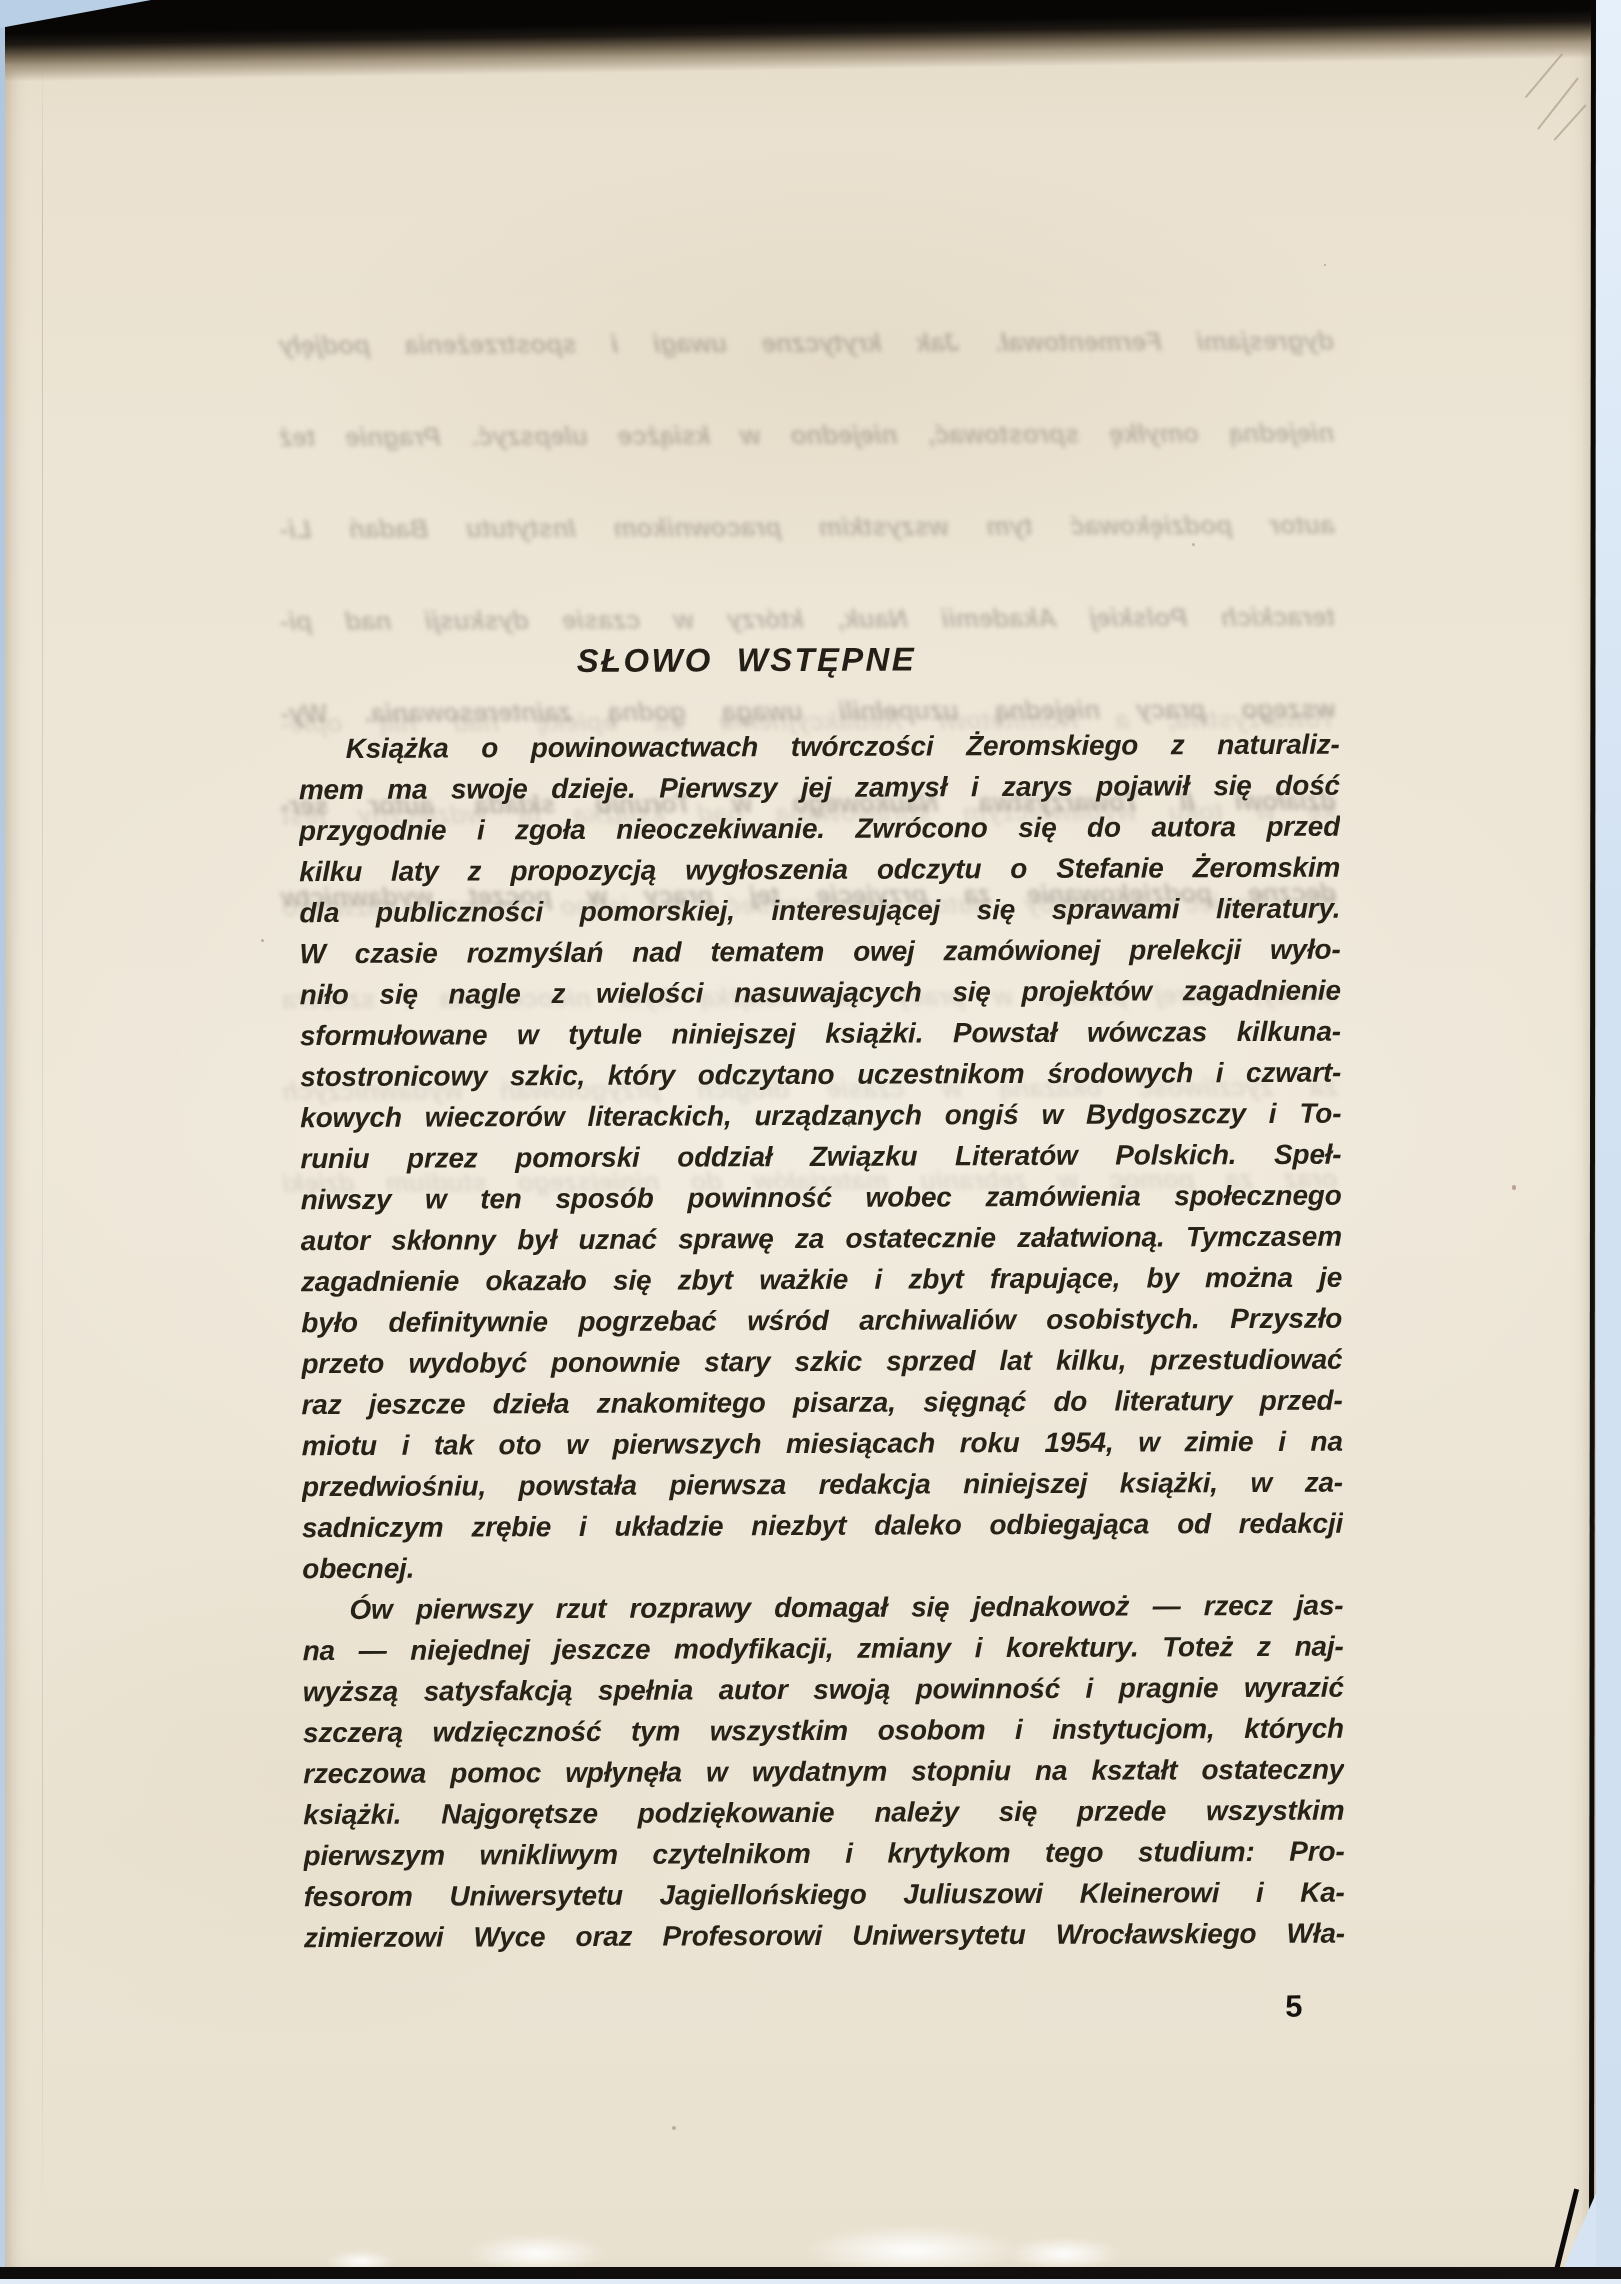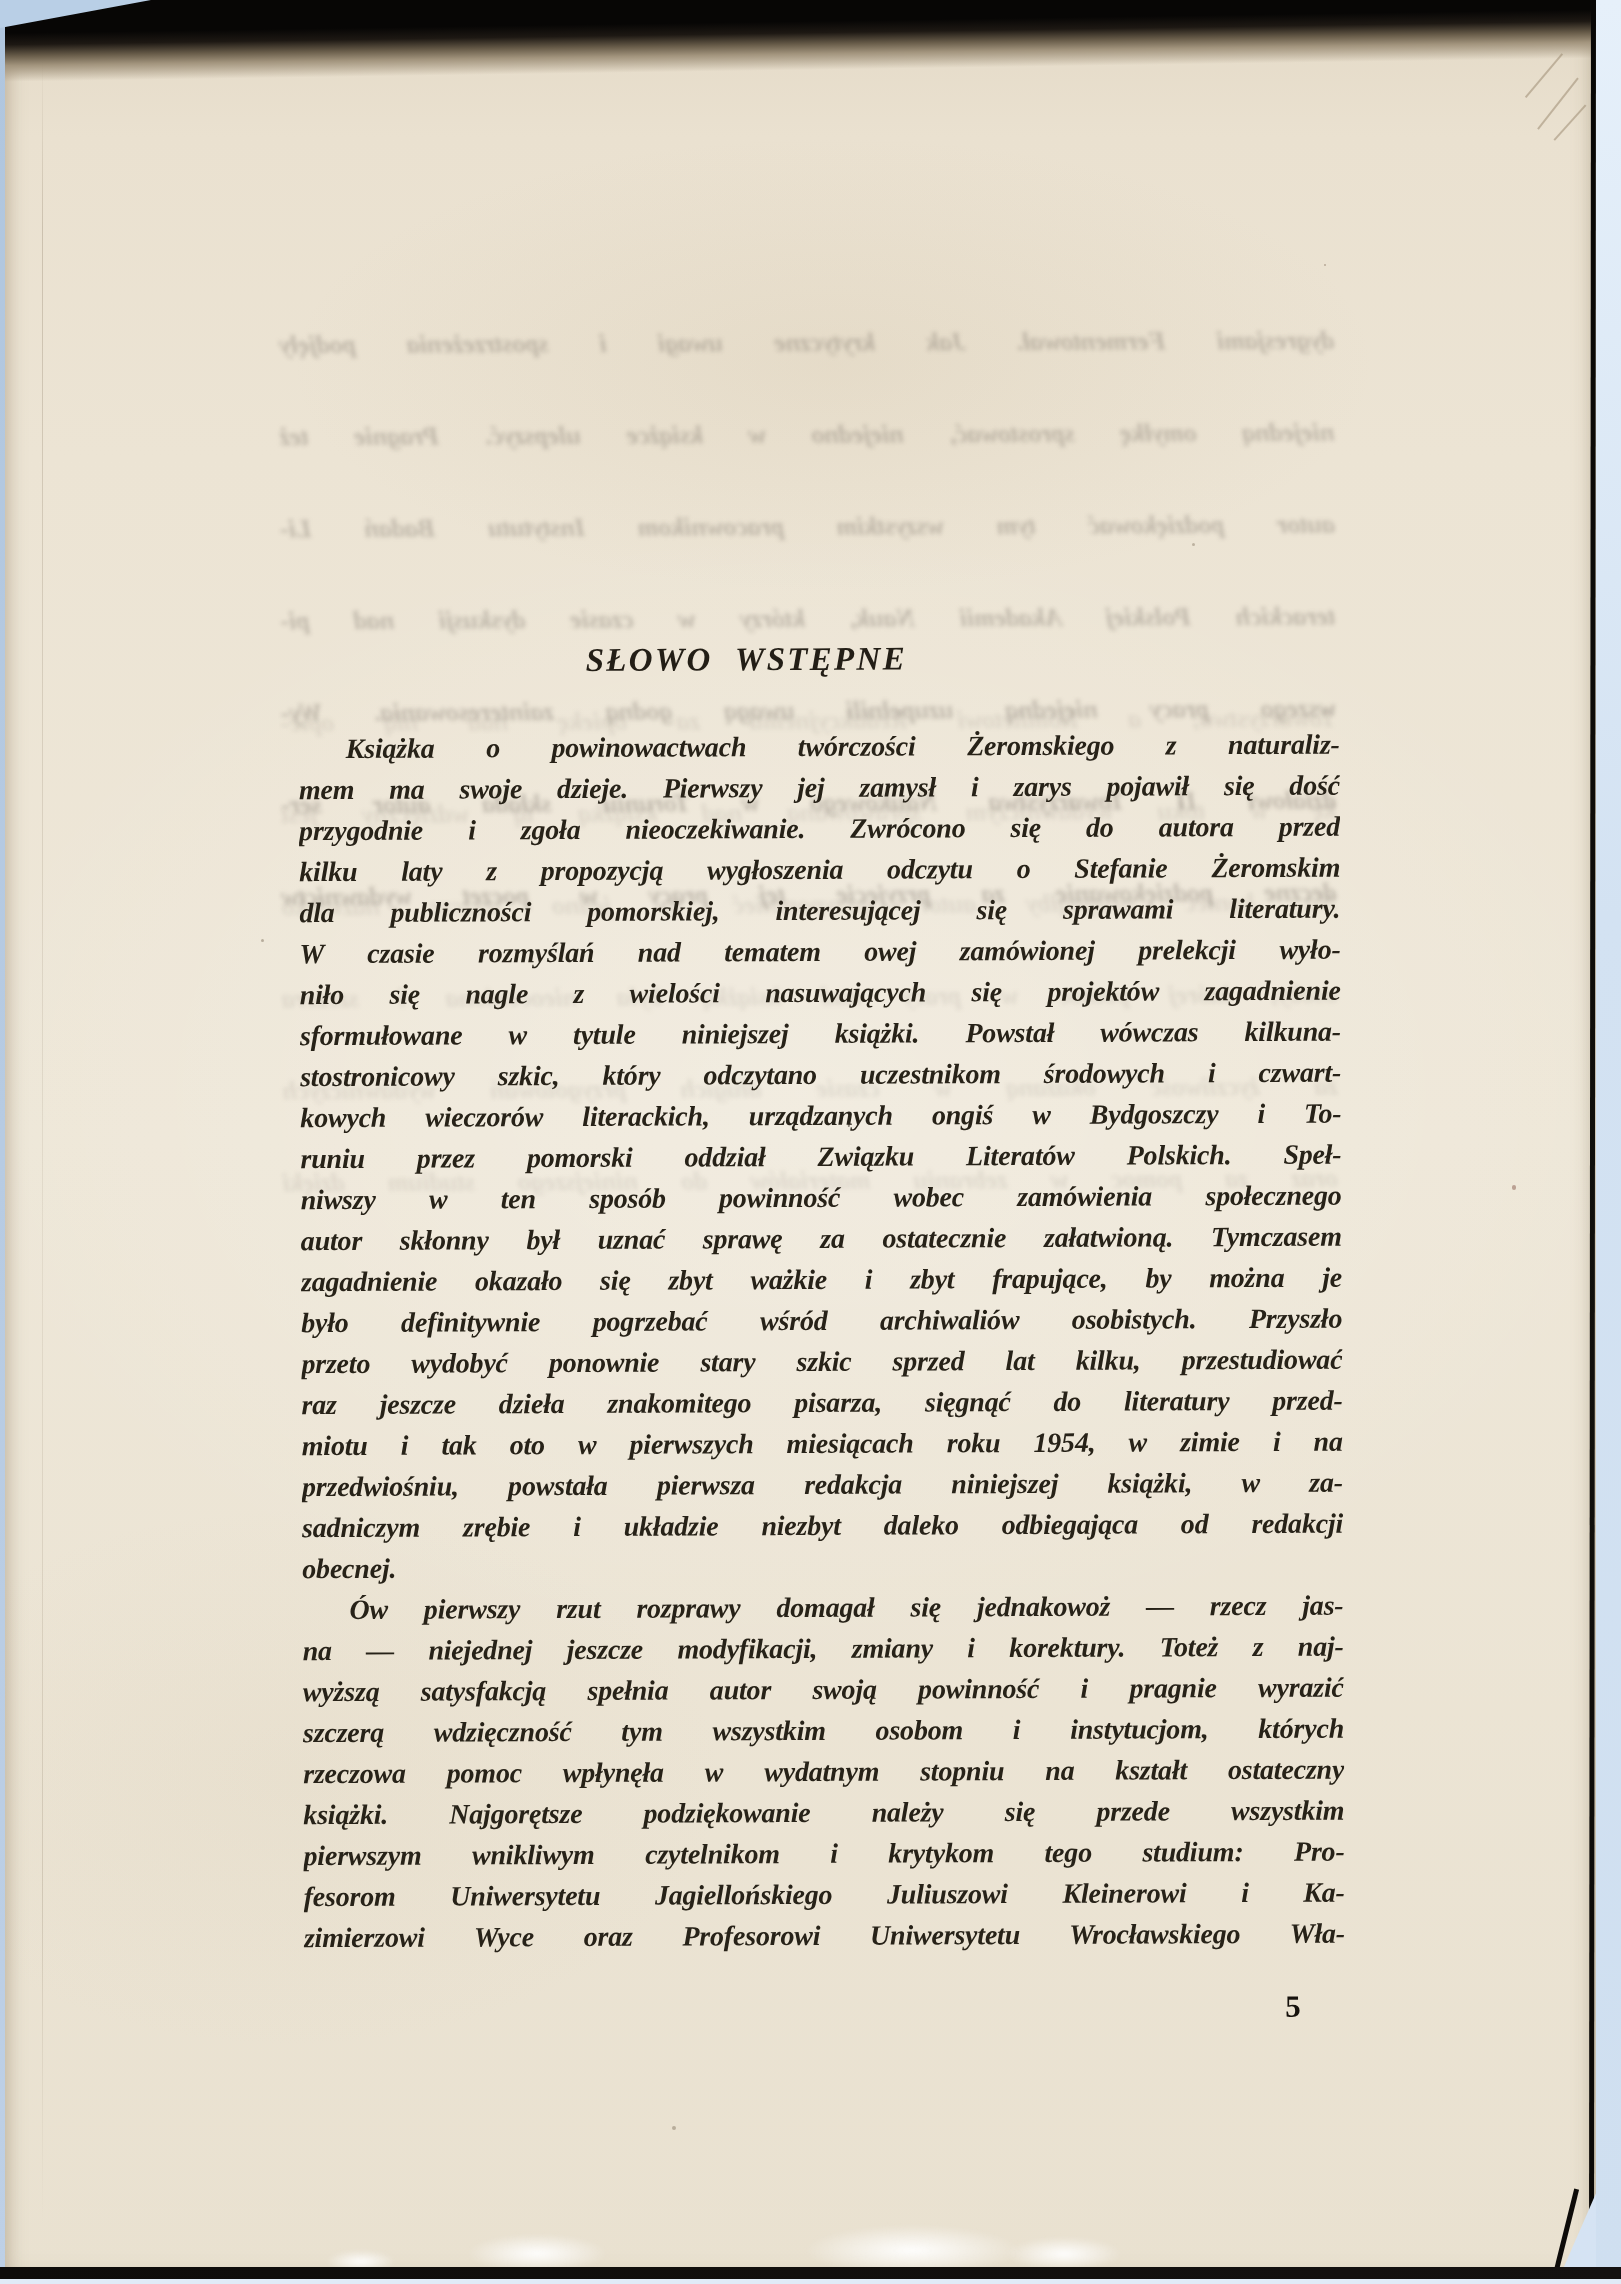--- a/index.html
+++ b/index.html
@@ -1,20 +1,20 @@
 <!DOCTYPE html>
 <html style="--paper: #ece4d4; --ink: #272218; --heading-ink: #231e16; --scanner-bed: #c9d9eb; --edge-black: #0d0b09;font-size:12.4px"><head>
 <meta charset="utf-8">
 <title>Scanned book page</title>
 <style>
   html,body{margin:0;padding:0;background:#8fa3ba;}
   #scan{
     position:relative;width:1621px;height:2284px;overflow:hidden;
     background:linear-gradient(100deg,#b6c9df 0%,#c9d9eb 35%,#dbe7f5 100%);
-    font-family:Liberation Serif, serif;
+    font-family:Liberation Sans, sans-serif;
   }
   
   .page{
     position:absolute;left:4.7px;top:0;width:1592px;height:2279px;overflow:hidden;
     background:
       radial-gradient(ellipse 776px 326px at 52% 16%, rgba(196,178,146,0.16), rgba(196,178,146,0) 70%),
       radial-gradient(ellipse 1164px 776px at 50% 48%, rgba(255,255,255,0.22), rgba(255,255,255,0) 75%),
       radial-gradient(ellipse 621px 388px at 18% 78%, rgba(205,190,162,0.10), rgba(205,190,162,0) 70%),
       linear-gradient(to bottom,#e3d9c6 0%,#eae1d0 6%,var(--paper,#ece4d4) 20%,#eee7d8 50%,#e9e1d0 100%);
     box-shadow: inset 12.4px 0 20px -11px rgba(140,122,95,0.45),

